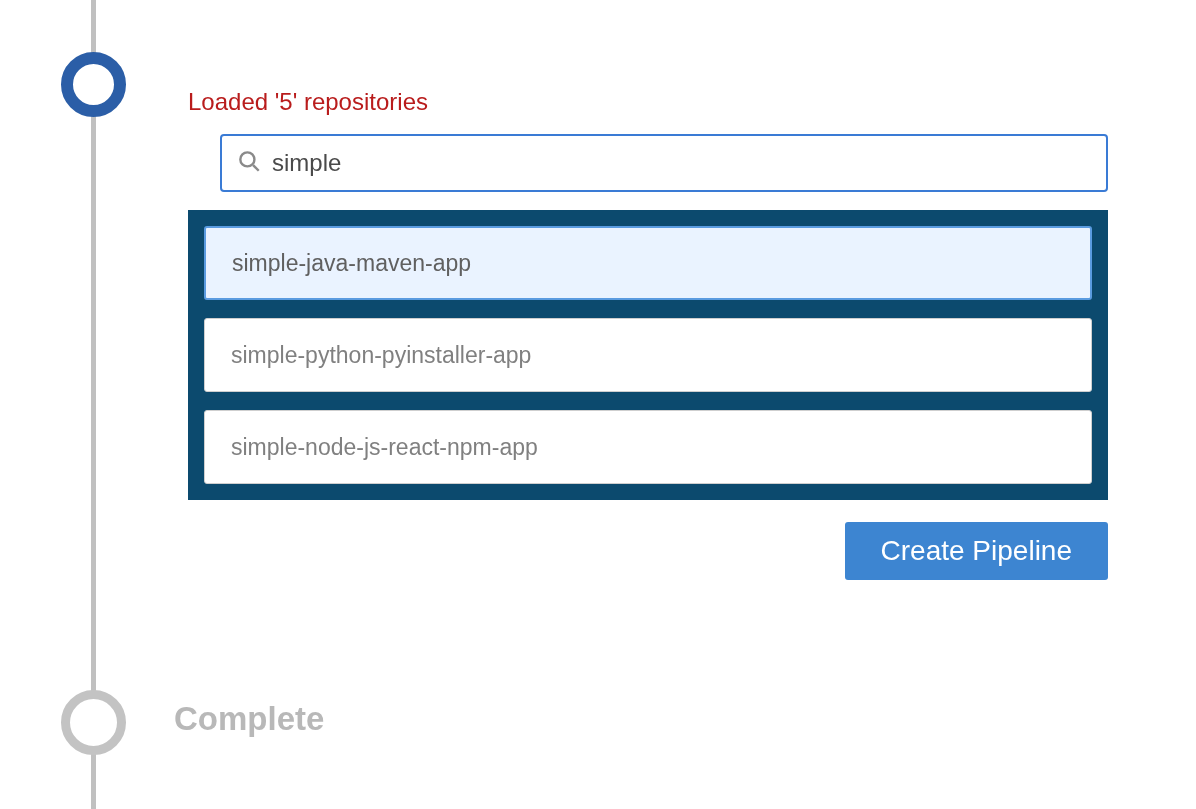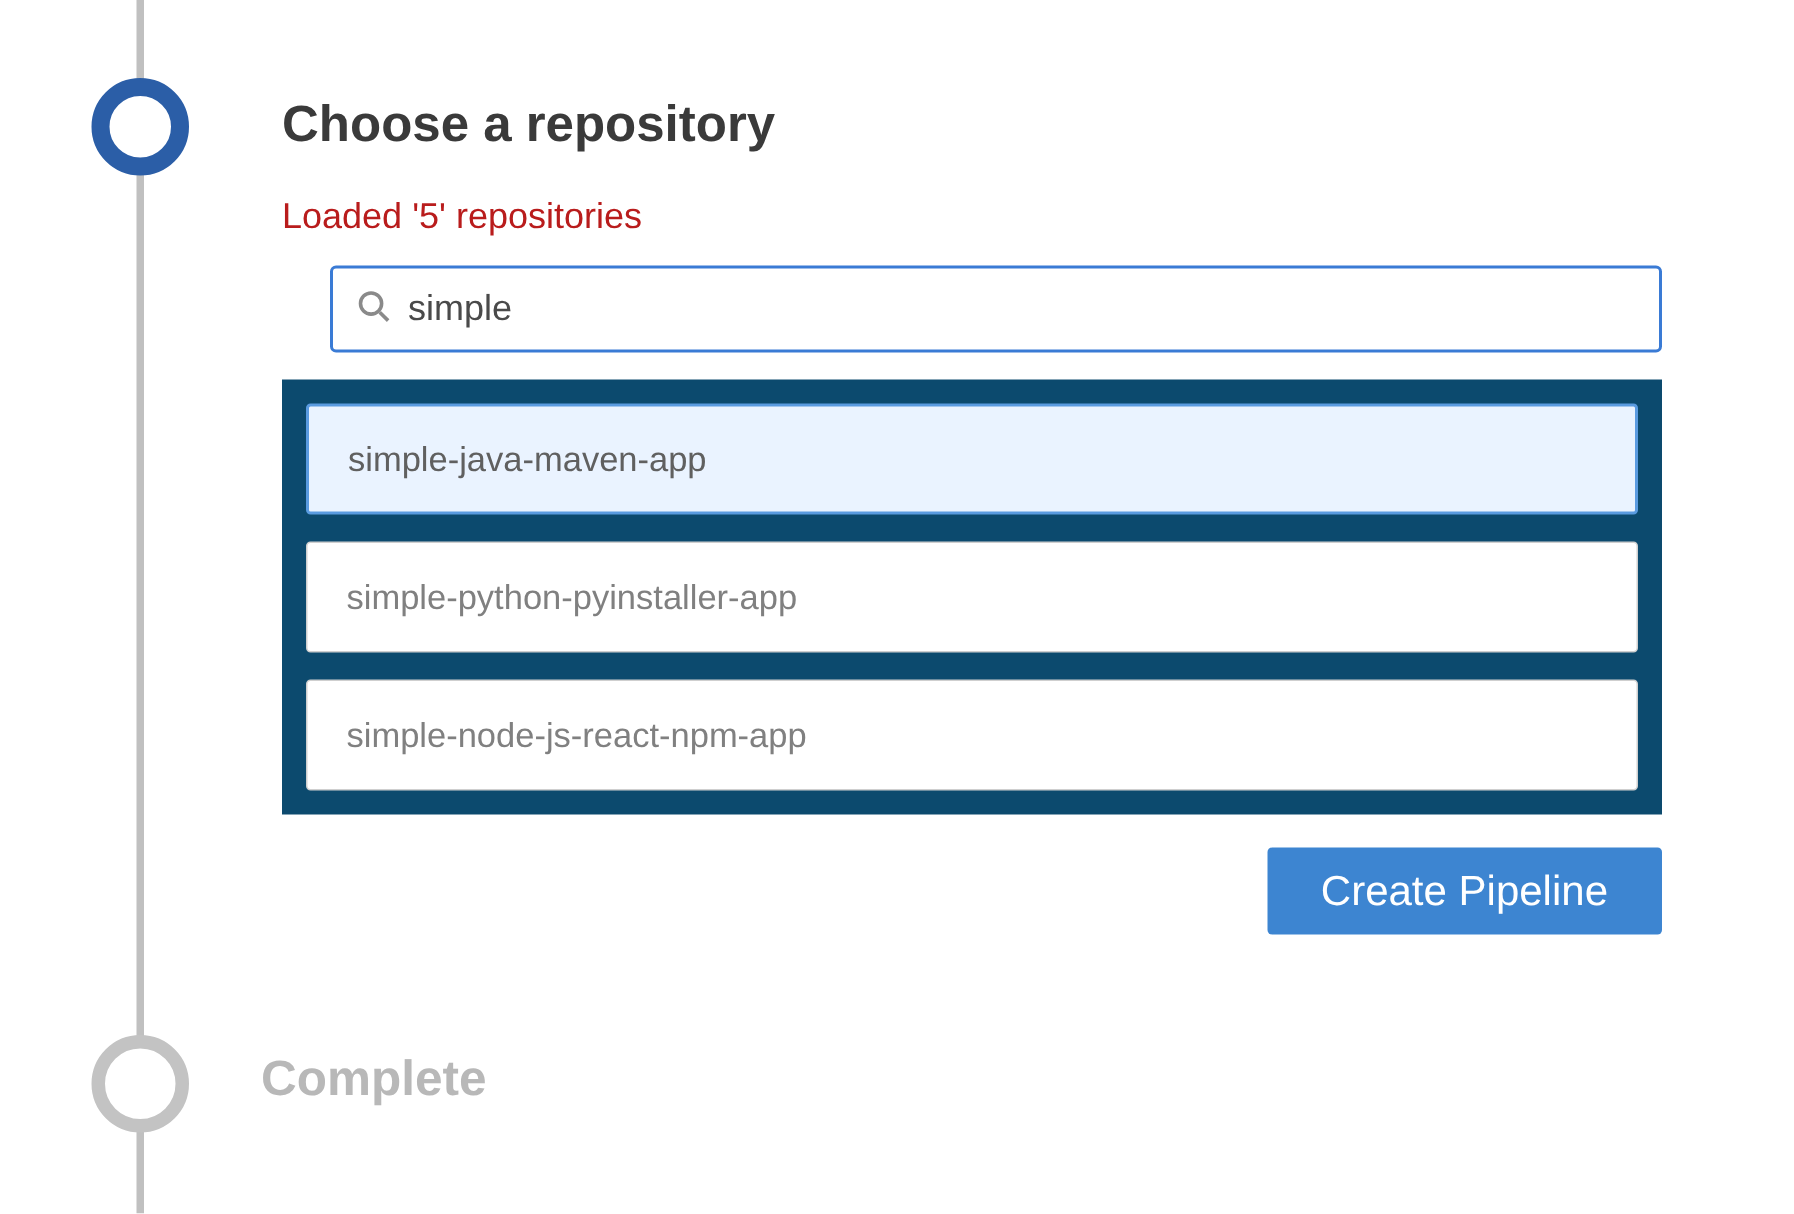--- a/index.html
+++ b/index.html
@@ -128,21 +128,20 @@
     }
   </style>
 </head>
 <body>
 
 <div class="timeline"></div>
 <div class="step-marker active"></div>
 <div class="step-marker inactive"></div>
 
 <div class="content">
-  <h1 class="step-title">Choose a repository</h1>
   <div class="step-subtext">Loaded '5' repositories</div>
 
   <div class="search-wrap">
     <span>
       <svg viewBox="0 0 24 24" fill="none" stroke="#8a8a8a" stroke-width="2.2">
         <circle cx="10.5" cy="10.5" r="6.5"></circle>
         <line x1="15.8" y1="15.8" x2="21" y2="21"></line>
       </svg>
     </span>
     <input class="search-input" type="text" value="simple" style="">

